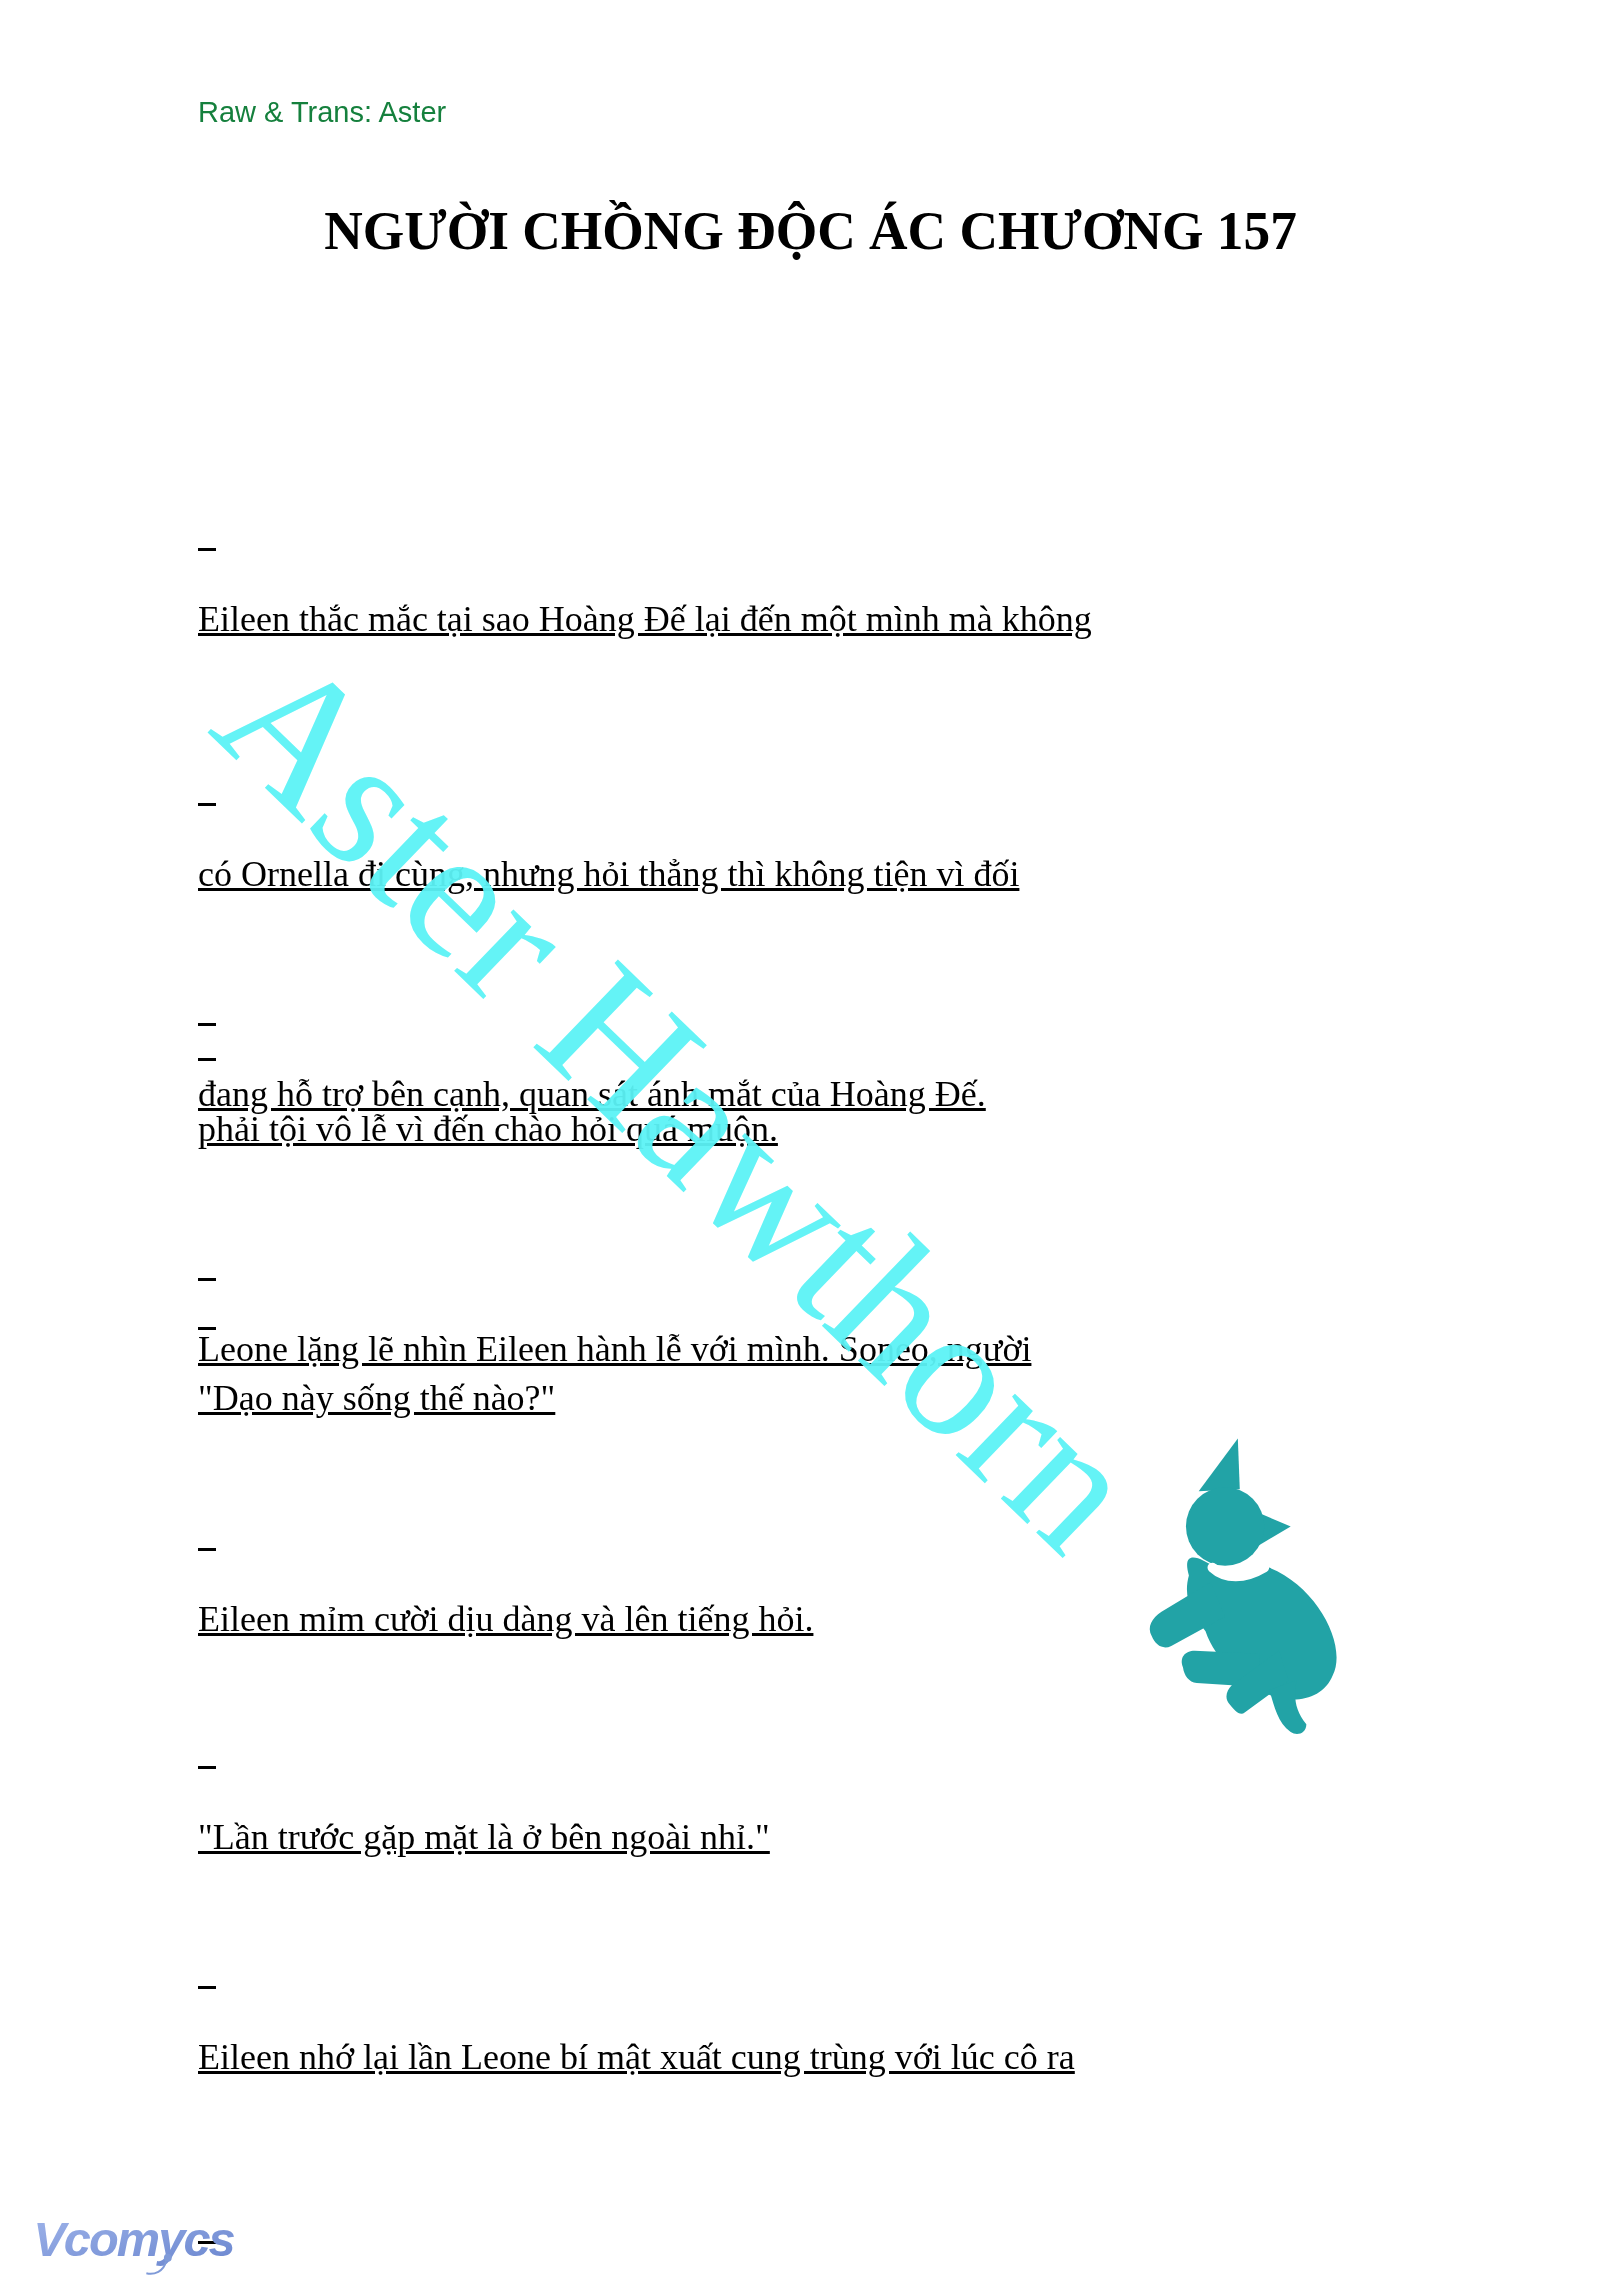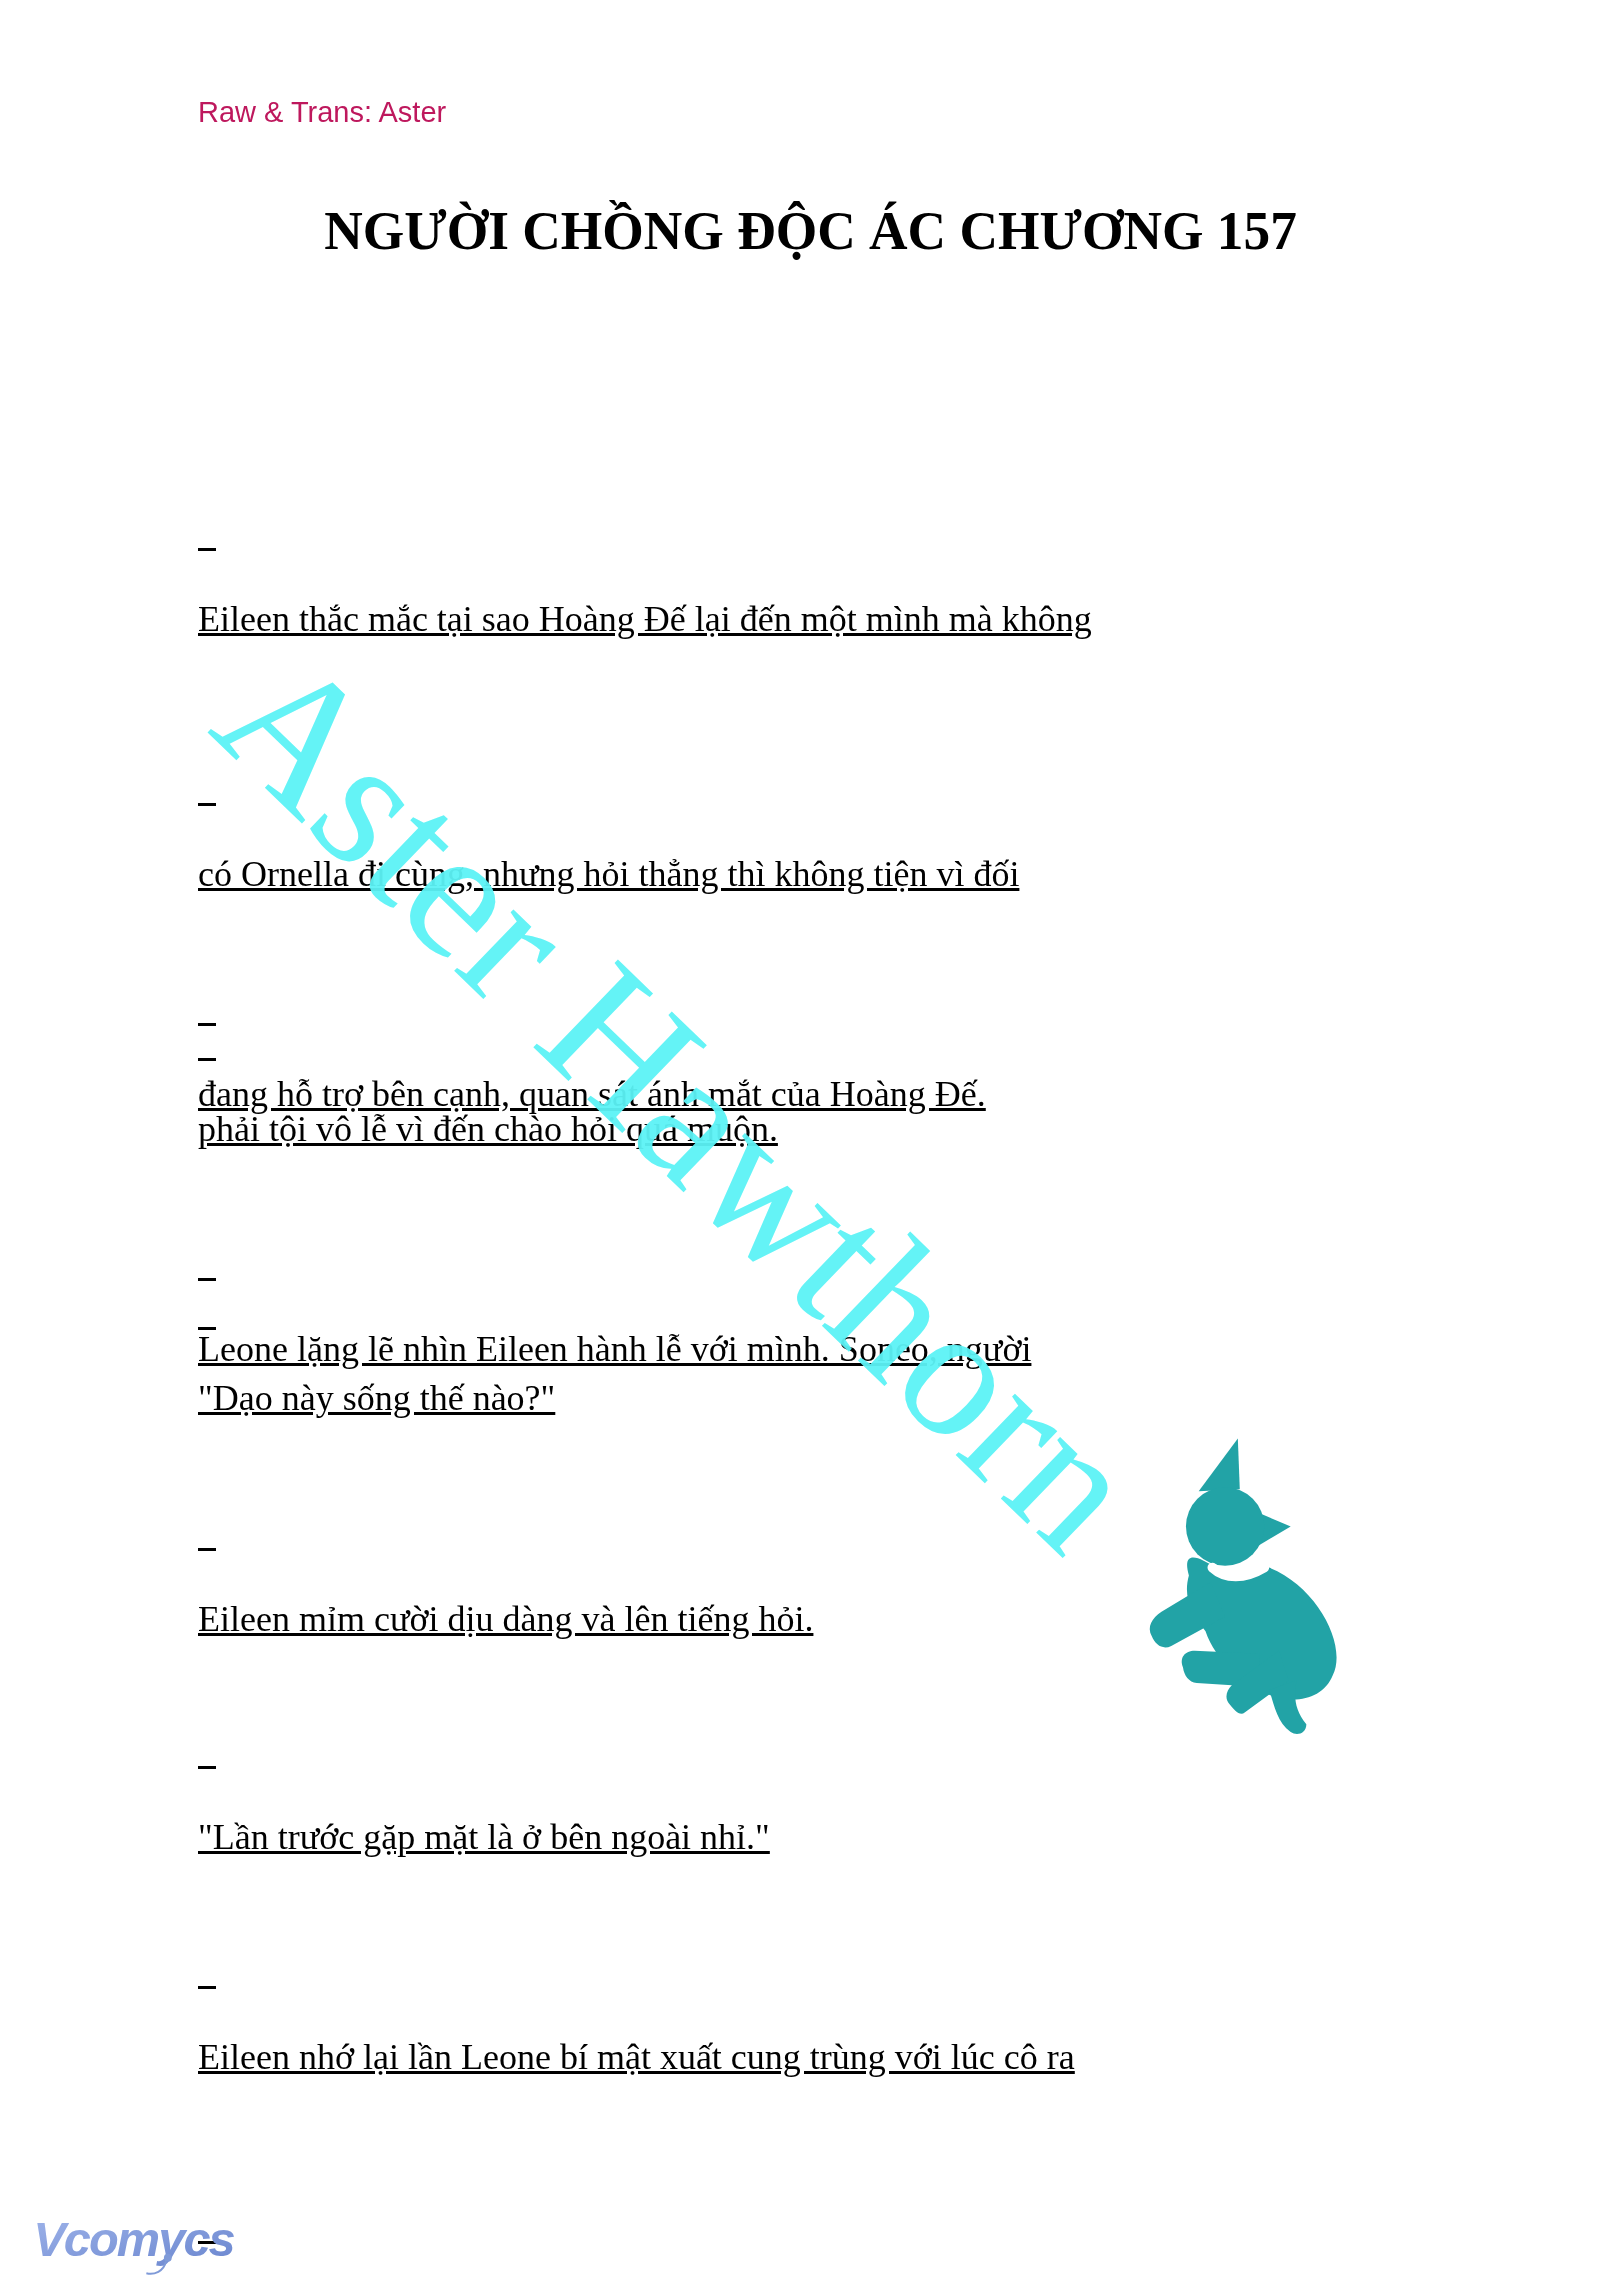--- a/index.html
+++ b/index.html
@@ -8,21 +8,21 @@
       background: #ffffff;
       position: relative;
       overflow: hidden;
       font-family: "Liberation Serif", "DejaVu Serif", serif;
       color: #000;
     }
     .credit {
       position: absolute; left: 198px; top: 96px;
       font-family: "Liberation Sans", "DejaVu Sans", sans-serif;
       font-size: 29px; line-height: 33px;
-      color: #be185d;
+      color: #15803d;
     }
     .title {
       position: absolute; left: 0; width: 1621px; top: 196px;
       text-align: center;
       font-family: "Liberation Serif", "DejaVu Serif", serif;
       font-weight: bold;
       font-size: 55px; line-height: 69px;
       letter-spacing: 0px;
       transform: scaleX(0.97);
     }

